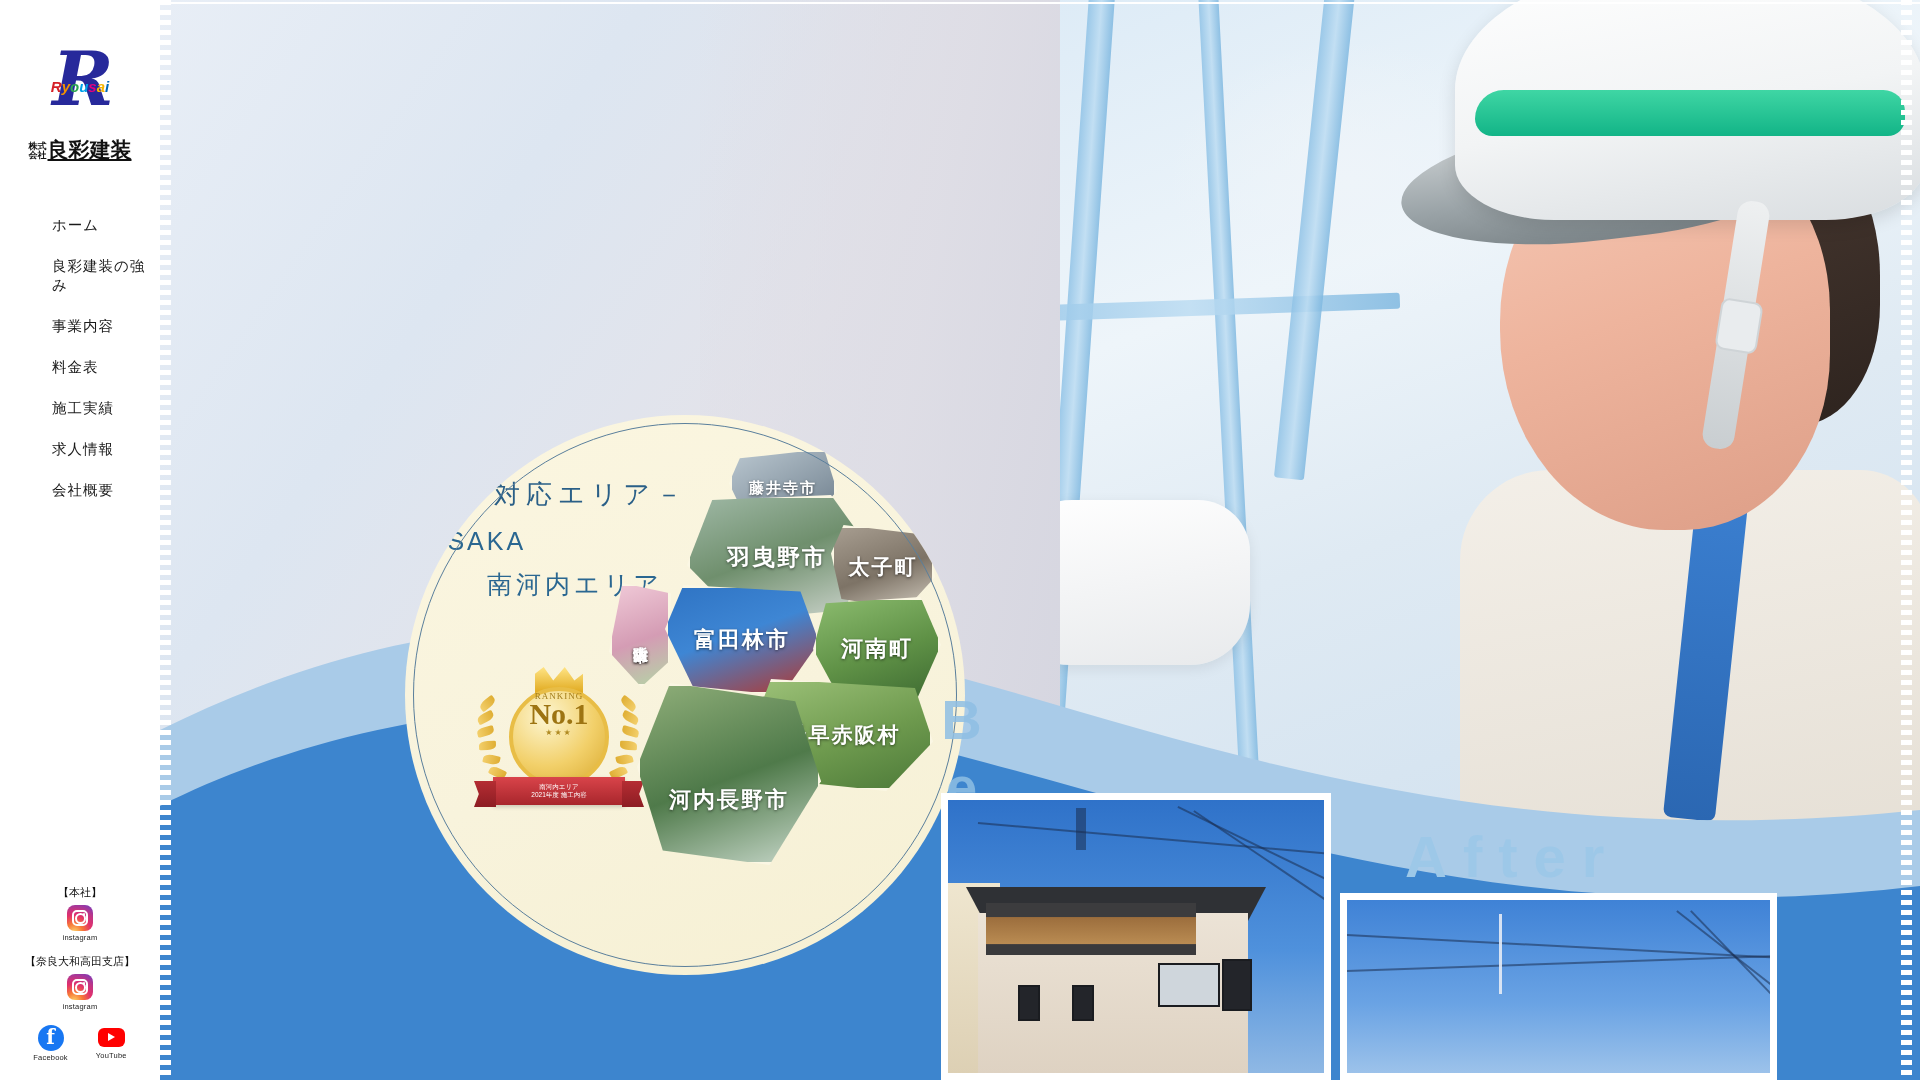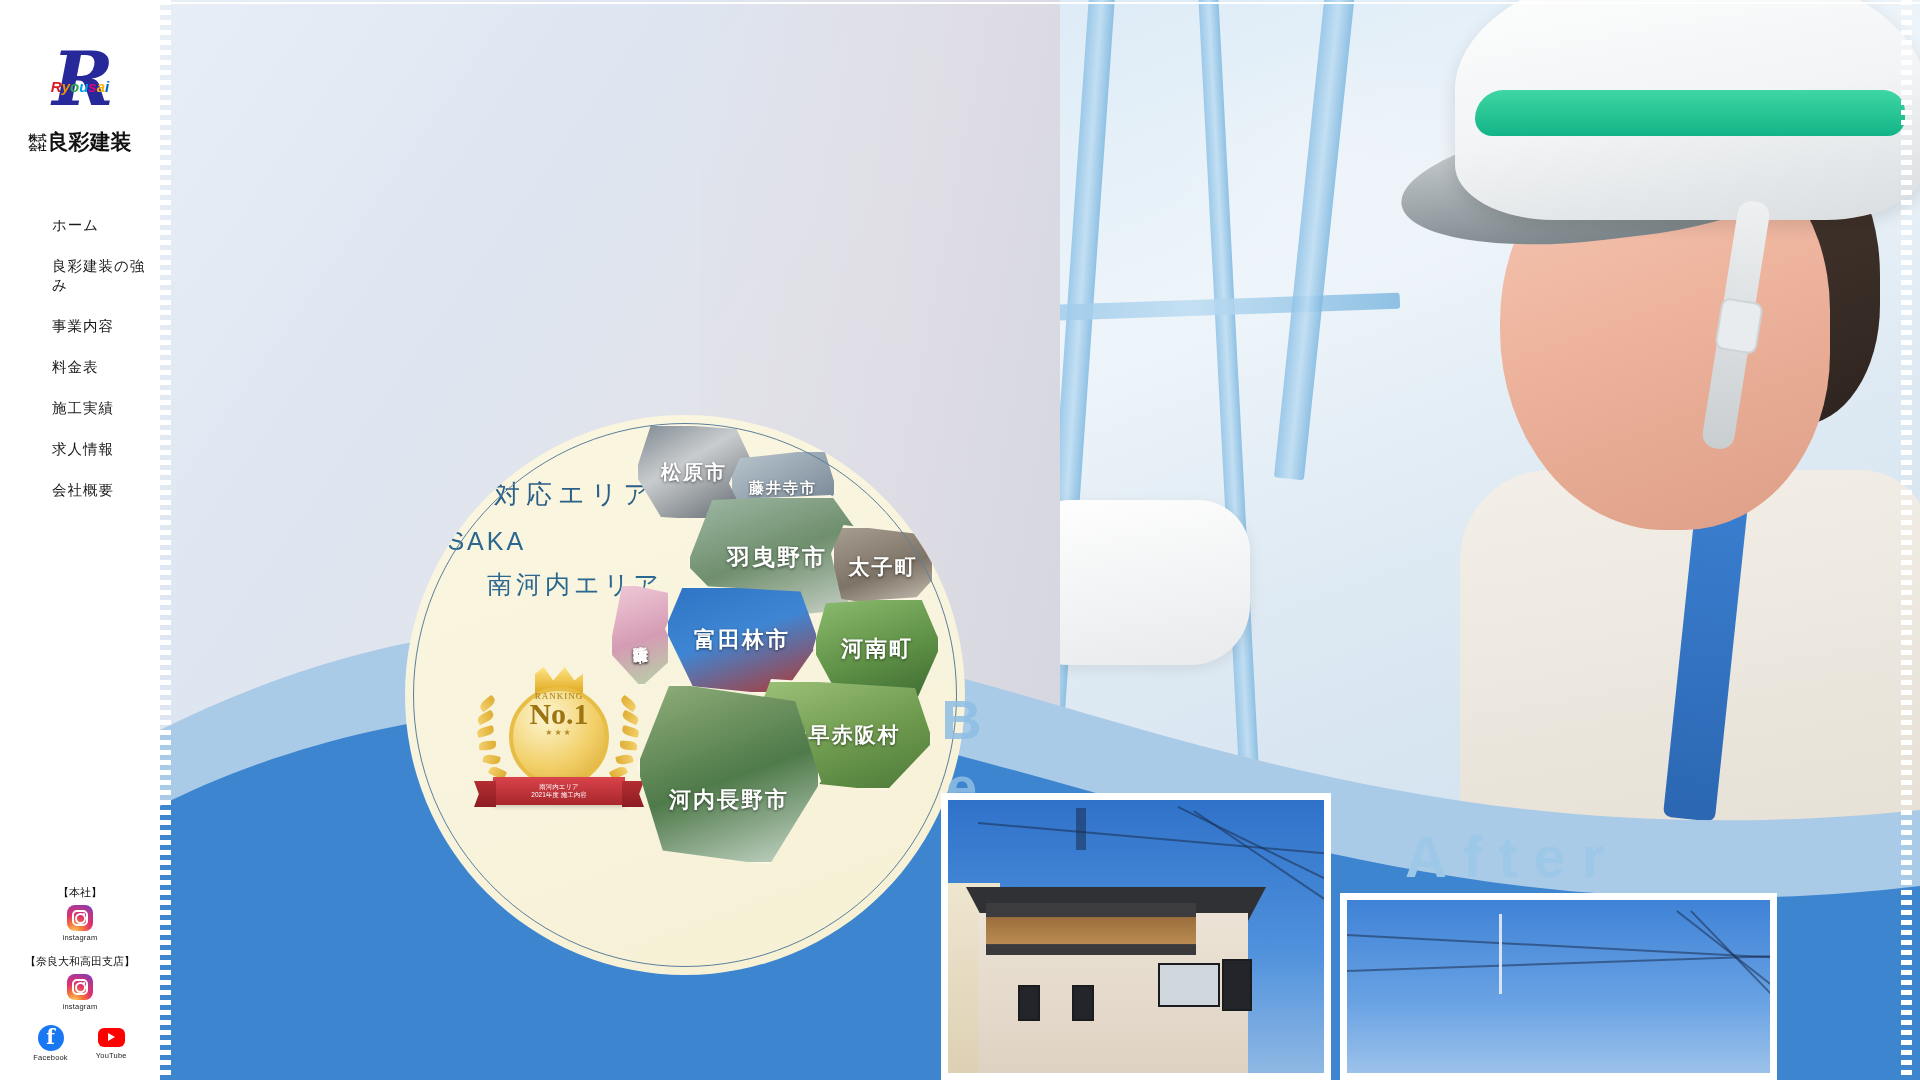--- a/index.html
+++ b/index.html
@@ -18,22 +18,22 @@
     font-style:italic; color:#27299b; line-height:78px; letter-spacing:-6px;
     text-align:center;
   }
   .logo-ryousai{
     position:absolute; left:50%; top:38px; transform:translateX(-50%);
     font-size:15px; font-weight:bold; font-style:italic; letter-spacing:0px;
     white-space:nowrap;
   }
   .logo-ryousai span{ display:inline-block; }
   .logo-jp{
-    margin-top:2px; font-size:21px; font-weight:bold; color:#111;
-    letter-spacing:0px; white-space:nowrap;
+    margin-top:10px; font-size:21px; font-weight:bold; color:#111;
+    letter-spacing:0px; white-space:nowrap;text-decoration:underline;
   }
   .logo-jp .kk{ font-size:9px; line-height:9px; display:inline-block;
     vertical-align:middle; margin-right:1px; text-align:center; }
 
   #nav{ position:absolute; left:0; top:205px; width:160px;padding-left:32px; }
   .nav-item{
     display:block; padding:11px 0 11px 20px; font-size:14.5px; color:#1a1a1a;
     letter-spacing:1px; text-decoration:none; cursor:pointer;
   }
 
@@ -406,25 +406,20 @@
       </div>
       <div class="ribbon">
         <span>
           <span>南河内エリア</span><br>
           <span>2021年度 施工内容</span>
         </span>
       </div>
     </div>
 
     <div id="map">
-      <div class="mp" style="left:-8px; top:26px; width:118px; height:98px; font-size:20px;
-        background:linear-gradient(150deg,#7f8a92,#c9ccce 40%,#5e666c);
-        clip-path:polygon(14% 0,86% 6%,100% 42%,78% 100%,22% 96%,0 52%)">
-        <span>松原市</span>
-        </div>
 
       <div class="mp" style="left:86px; top:52px; width:108px; height:78px; font-size:15px;
         background:linear-gradient(150deg,#b9c6cf,#8b9aa6 60%,#6a7a88);
         clip-path:polygon(10% 12%,88% 0,100% 54%,70% 100%,16% 90%,0 44%)">
         <span>藤井寺市</span>
         </div>
 
       <div class="mp" style="left:44px; top:98px; width:180px; height:125px; font-size:23px;
         background:linear-gradient(160deg,#9fb8a5,#6f8f6d 48%,#cfd6cf);
         clip-path:polygon(14% 4%,80% 0,100% 40%,88% 92%,30% 100%,0 56%)">

